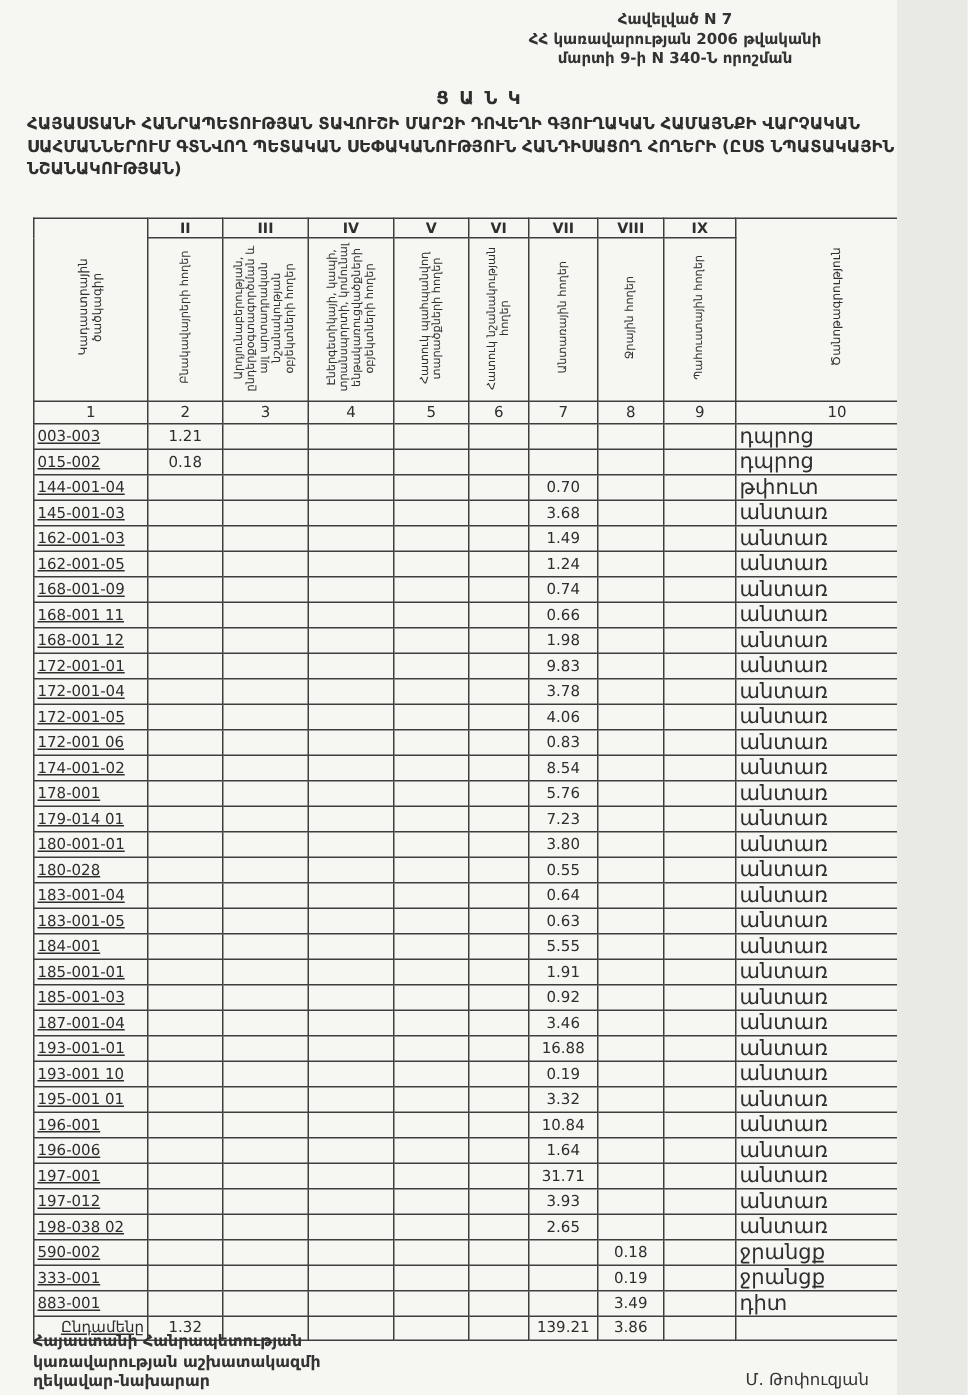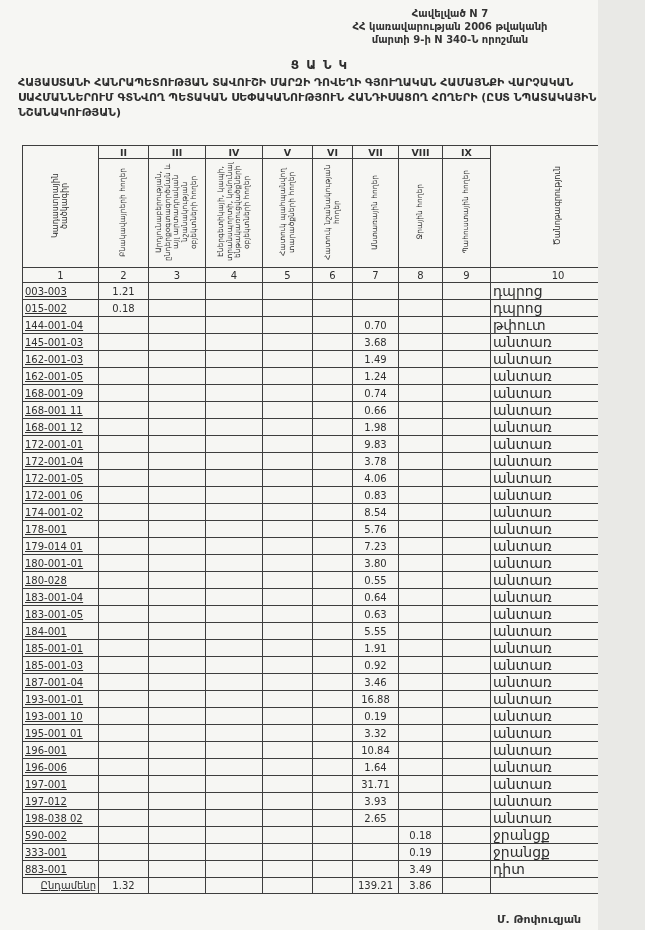--- a/index.html
+++ b/index.html
@@ -65,21 +65,21 @@
   td.val  { text-align:center; font-size:10px; }
   td.note { text-align:left; padding-left:3px; font-size:14px; }
   tr.total td.code { padding-left:14px;text-align:right; }
   
   .sign-block {
     position:absolute; top:888px; left:22px; width:330px;
     font-size:10.5px; font-weight:bold; line-height:1.3; color:#333;
   }
   .sign-name {
     position:absolute; top:913px; left:497px; width:140px;
-    font-size:11px; font-weight:bold; color:#333;
+    font-size:11px; font-weight:normal; color:#333;
   }
 </style>
 </head>
 <body>
 
 <div class="page">
 
   <div class="appendix">
     <div>Հավելված N 7</div>
     <div>ՀՀ կառավարության 2006 թվականի</div>
@@ -567,15 +567,20 @@
           <td class="val"></td>
           <td class="val"></td>
           <td class="val">139.21</td>
           <td class="val">3.86</td>
           <td class="val"></td>
           <td class="note"></td>
         </tr>
       </tbody>
   </table>
 
+  <div class="sign-block">
+    <div>Հայաստանի Հանրապետության</div>
+    <div>կառավարության աշխատակազմի</div>
+    <div>ղեկավար-նախարար</div>
+  </div>
   <div class="sign-name">Մ. Թոփուզյան</div>
 
 </div>
 
 </body></html>

